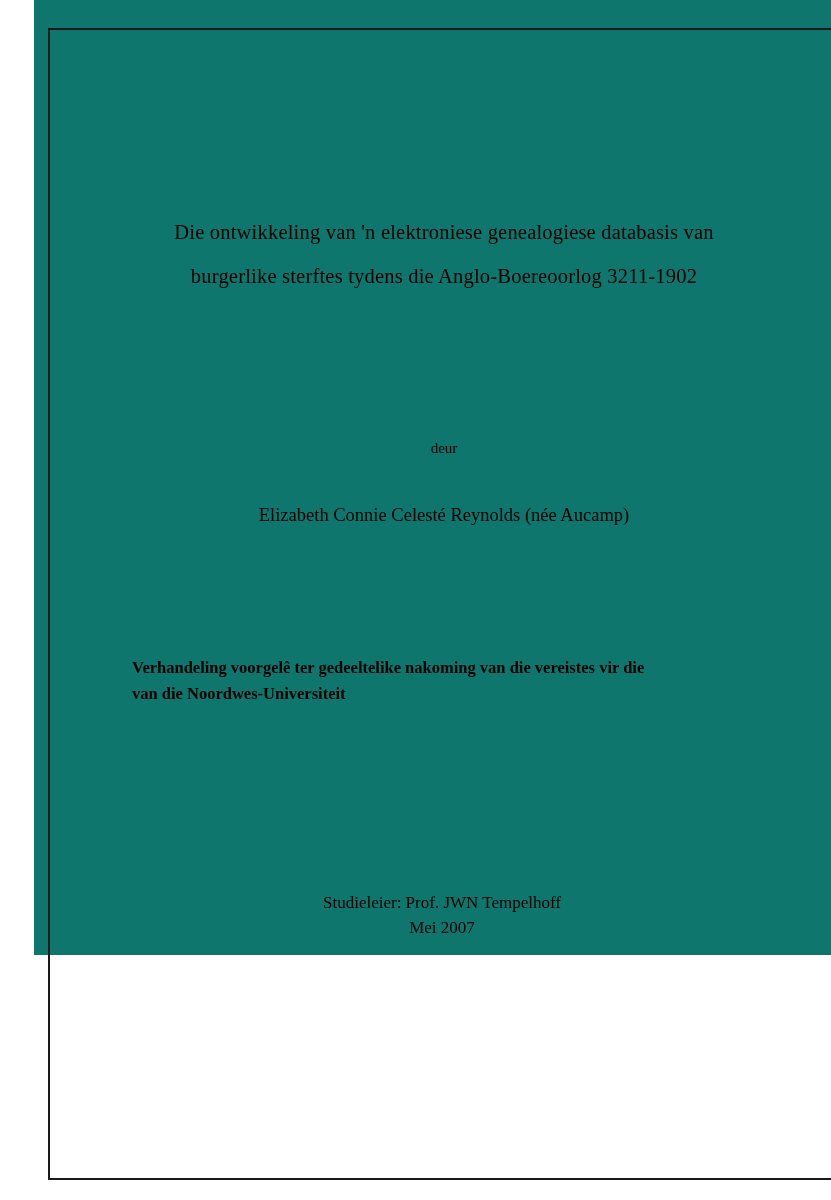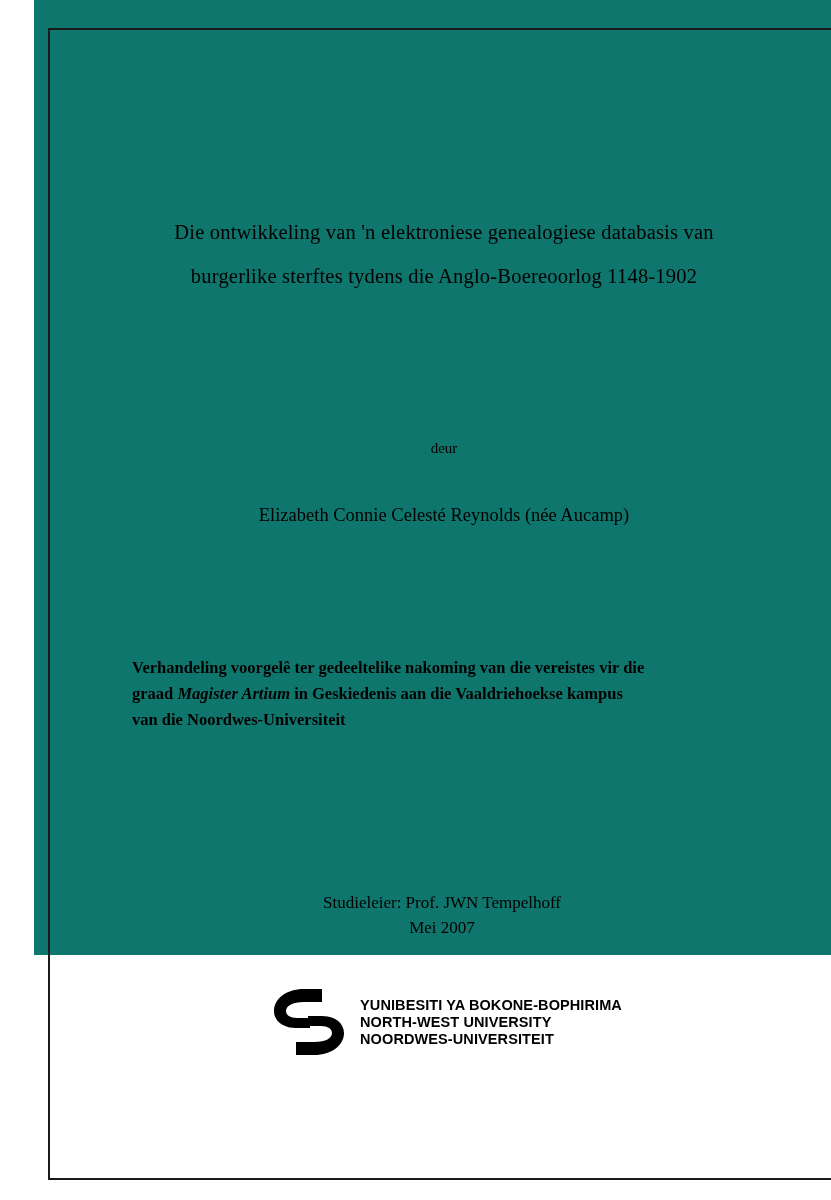--- a/index.html
+++ b/index.html
@@ -123,44 +123,32 @@
 </head>
 <body>
 
 <div class="page">
   <div class="scan-frame"></div>
 
   <div class="inner">
 
     <div class="title-block">
       <div class="title-line">Die ontwikkeling van 'n elektroniese genealogiese databasis van</div>
-      <div class="title-line">burgerlike sterftes tydens die Anglo-Boereoorlog 1148-1902</div>
+      <div class="title-line">burgerlike sterftes tydens die Anglo-Boereoorlog 3211-1902</div>
     </div>
 
     <div class="author-by">deur</div>
 
     <div class="author-name">Elizabeth Connie Celesté Reynolds (née Aucamp)</div>
 
     <div class="statement">
       <div class="just">Verhandeling voorgelê ter gedeeltelike nakoming van die vereistes vir die</div>
-      <div class="nojust"><span>graad </span><i>Magister Artium</i><span> in Geskiedenis aan die Vaaldriehoekse kampus</span></div>
       <div class="nojust">van die Noordwes-Universiteit</div>
     </div>
 
     <div class="supervisor">
       <div>Studieleier: Prof. JWN Tempelhoff</div>
       <div>Mei 2007</div>
     </div>
 
-    <div class="logo-wrap">
-      <svg class="logo-mark" viewBox="0 0 86 74">
-        <path d="M38 4 C20 4 8 14 8 26 C8 36 17 43 30 43 L44 43 L44 33 L31 33 C24 33 20 30 20 26 C20 21 26 17 38 17 L56 17 L56 4 Z" fill="#000000"></path>
-        <path d="M48 70 C66 70 78 60 78 48 C78 38 69 31 56 31 L42 31 L42 41 L55 41 C62 41 66 44 66 48 C66 53 60 57 48 57 L30 57 L30 70 Z" fill="#000000"></path>
-      </svg>
-      <div class="logo-text">
-        <div>YUNIBESITI YA BOKONE-BOPHIRIMA</div>
-        <div>NORTH-WEST UNIVERSITY</div>
-        <div>NOORDWES-UNIVERSITEIT</div>
-      </div>
-    </div>
 
   </div>
 </div>
 
 </body></html>

